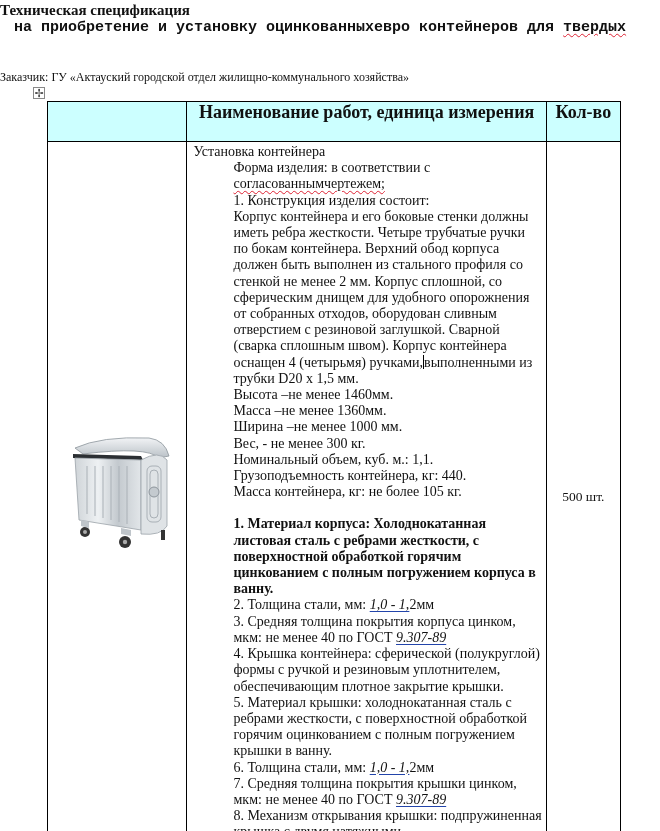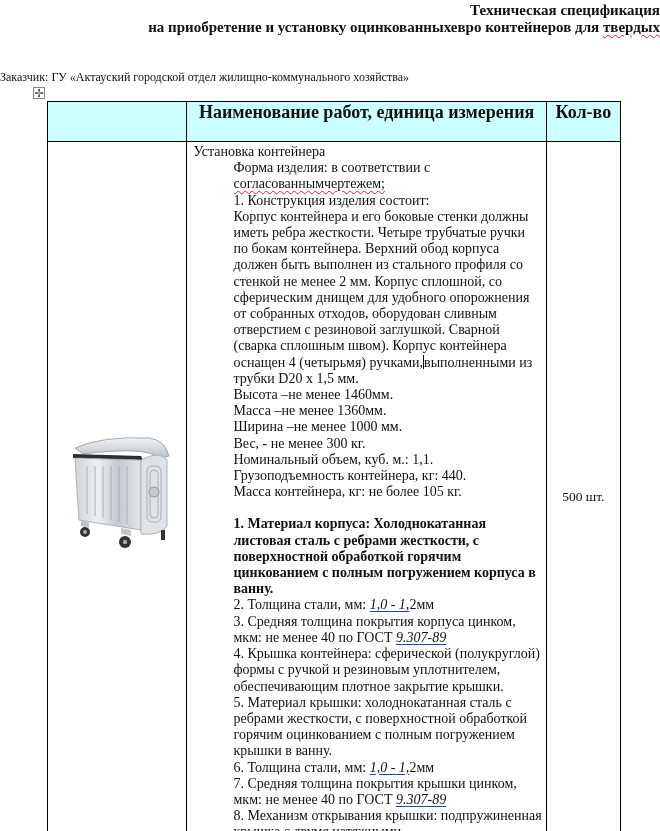--- a/index.html
+++ b/index.html
@@ -2,24 +2,24 @@
 <html><head>
 <meta charset="utf-8">
 <style>
   html, body { margin: 0; padding: 0; background: #ffffff; }
   body {
     width: 660px; height: 831px; overflow: hidden; position: relative;
     font-family: "Liberation Serif", serif; color: #111;
   }
   .title {
     position: absolute; left: 0; width: 660px; top: 2px;
-    text-align: right; font-weight: bold; font-size: 15px; line-height: 17px;
+    text-align: left; font-weight: bold; font-size: 15px; line-height: 17px;
   }
   .title .l1 { display:block; }
-  .title .l2 { display:block; padding-left: 36px; }
+  .title .l2 { display:block; padding-left: 14px; font-family: Liberation Mono, monospace; }
   .title .l3 { display:block; padding-left: 30px; }
   .squiggle { text-decoration: underline wavy #d23; text-decoration-thickness: 1px; text-underline-offset: 2px; }
   .customer {
     position: absolute; left: 0; width: 660px; top: 69px;
     text-align: left; font-size: 12px; line-height: 16px;
   }
   .move-handle {
     position: absolute; left: 33px; top: 87px; width: 12px; height: 12px;
     border: 1px solid #888; background: #fff; box-sizing: border-box;
     font-size: 11px; line-height: 10px; text-align: center; color: #444;

